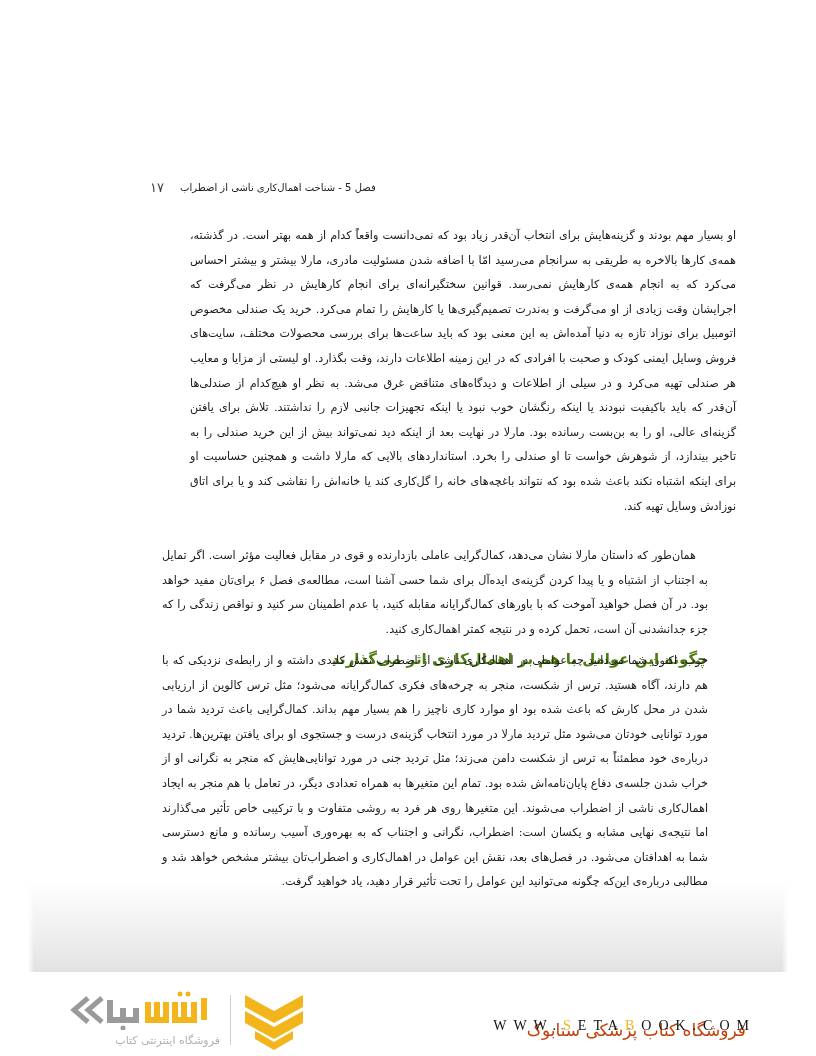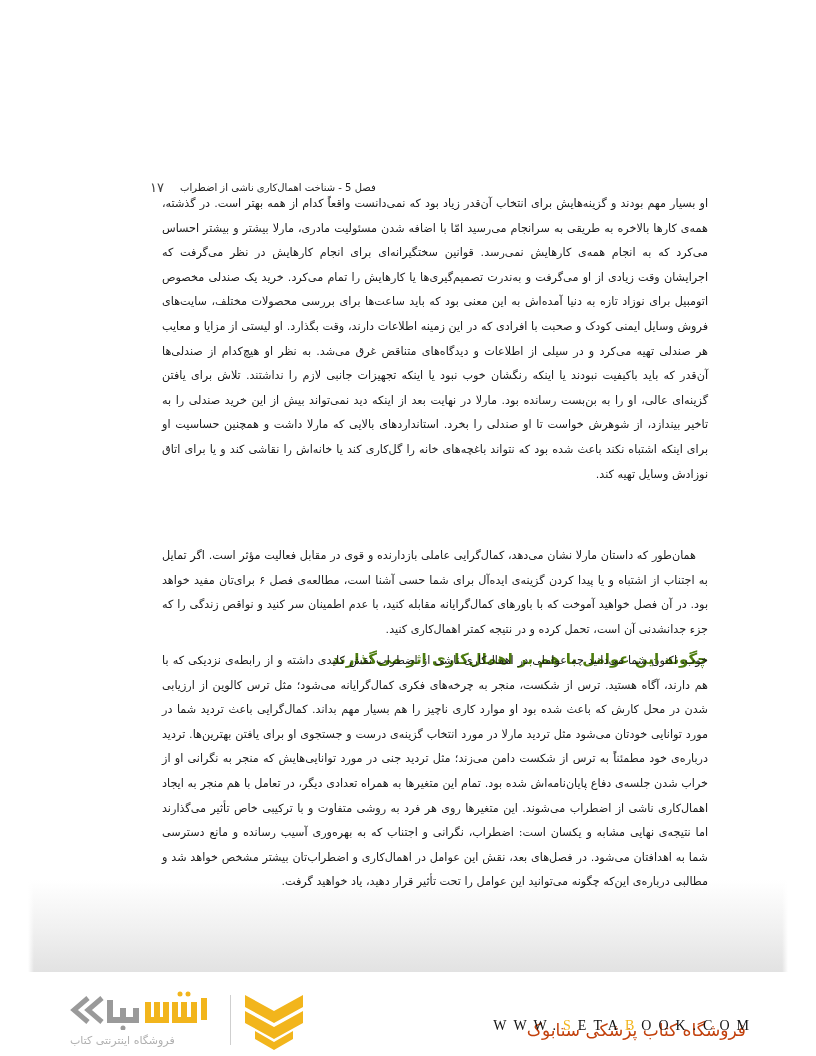--- a/index.html
+++ b/index.html
@@ -26,21 +26,21 @@
     font-size: 10px; color: #222; direction: rtl; text-align: left;
   }
 
   .body-text {
     position: absolute; left: 162px; width: 546px;
     direction: rtl; text-align: justify; text-align-last: right;
     font-size: 11.2px; line-height: 24.6px; color: #1a1a1a;
     font-family: "DejaVu Sans", sans-serif;
   }
   .body-text p { margin: 0; text-indent: 0; }
-  .para1 { top: 192px; }
+  .para1 { top: 224px; margin-left: 28px; }
   .para2 { top: 544px; }
   .para2 p { text-indent: 12px; }
   .heading {
     position: absolute; top: 650px; left: 162px; width: 546px;
     direction: rtl; text-align: right;
     font-size: 15px; font-weight: bold; color: #4d7c0f;
   }
   .para3 { top: 649px; }
 
   .footer {
@@ -53,21 +53,21 @@
   .store-url {
     position: absolute; right: 60px; top: 1018px;
     font-size: 14px; letter-spacing: 7px; color: #111;
     font-family: Liberation Serif, serif;
   }
   .store-url .hl { color: #f2b51c; }
   .logo-mark { position: absolute; left: 245px; top: 995px; width: 58px; height: 55px; }
   .logo-divider { position: absolute; left: 230px; top: 995px; width: 1px; height: 50px; background: #cfcfcf; }
   .logo-word { position: absolute; left: 66px; top: 990px; width: 160px; height: 40px; }
   .logo-tag {
-    position: absolute; left: 70px; top: 1034px; width: 150px; direction: rtl; text-align: left;
+    position: absolute; left: 70px; top: 1034px; width: 150px; direction: rtl; text-align: right;
     font-size: 11px; color: #b0b0b0;
   }
 </style>
 </head>
 <body>
 
 <div class="page">
 </div>
 
 <div class="pnum">۱۷</div>

